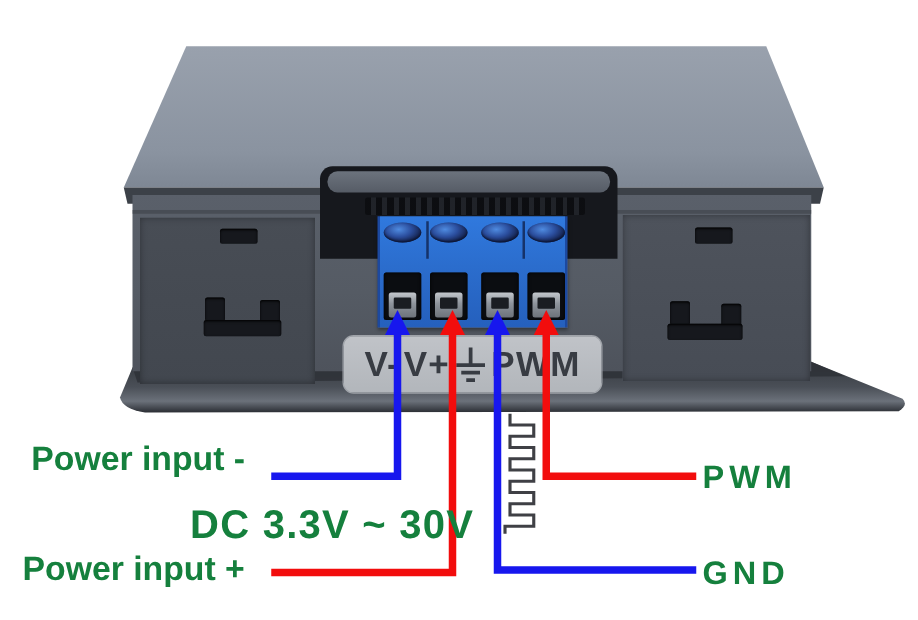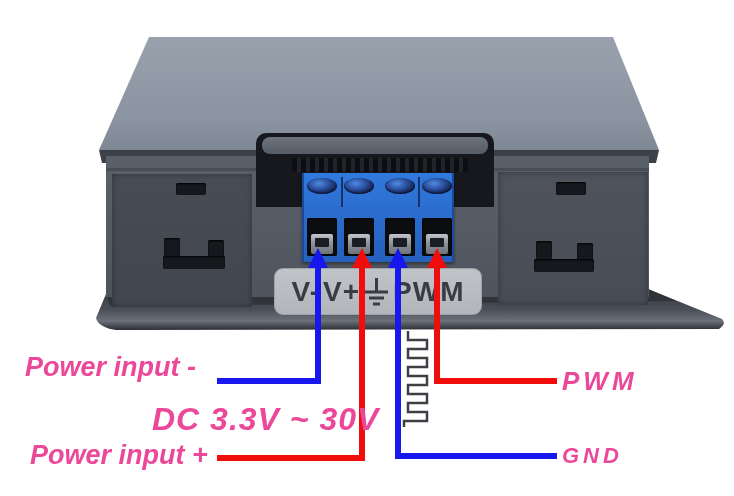--- a/index.html
+++ b/index.html
@@ -42,26 +42,26 @@
   .clamp::after{content:"";position:absolute;left:4px;top:4px;width:14px;height:9px;background:#1a1d22;border-radius:1px;}
 
   
   .sticker{left:274px;top:268px;width:208px;height:47px;border-radius:9px;
     background:linear-gradient(180deg,#c0c3c8,#b2b6bb);border:1px solid #9fa3a9;box-sizing:border-box;
     display:flex;align-items:center;justify-content:center;gap:3px;
     color:#383c43;font-size:28px;font-weight:bold;letter-spacing:1px;}
   .sticker span{line-height:1;}
 
   
-  .lbl{color:#ec4899;font-weight:bold;white-space:nowrap;font-style:italic;}
+  .lbl{color:#15803d;font-weight:bold;white-space:nowrap;}
   .lbl-minus{left:25px;top:352px;font-size:27px;}
   .lbl-range{left:152px;top:401px;font-size:32px;letter-spacing:1px;}
-  .lbl-plus{left:30px;top:440px;font-size:27px;}
+  .lbl-plus{left:18px;top:440px;font-size:27px;}
   .lbl-pwm{left:562px;top:366px;font-size:26px;letter-spacing:4px;}
-  .lbl-gnd{left:562px;top:443px;font-size:22px;letter-spacing:4px;}
+  .lbl-gnd{left:562px;top:443px;font-size:26px;letter-spacing:4px;}
 </style>
 </head>
 <body>
 
 <div class="canvas">
 
   <svg width="734" height="496" aria-hidden="true">
     <defs>
       <linearGradient id="lidg" x1="0" y1="0" x2="0" y2="1">
         <stop offset="0" stop-color="#99a1ad"></stop>

